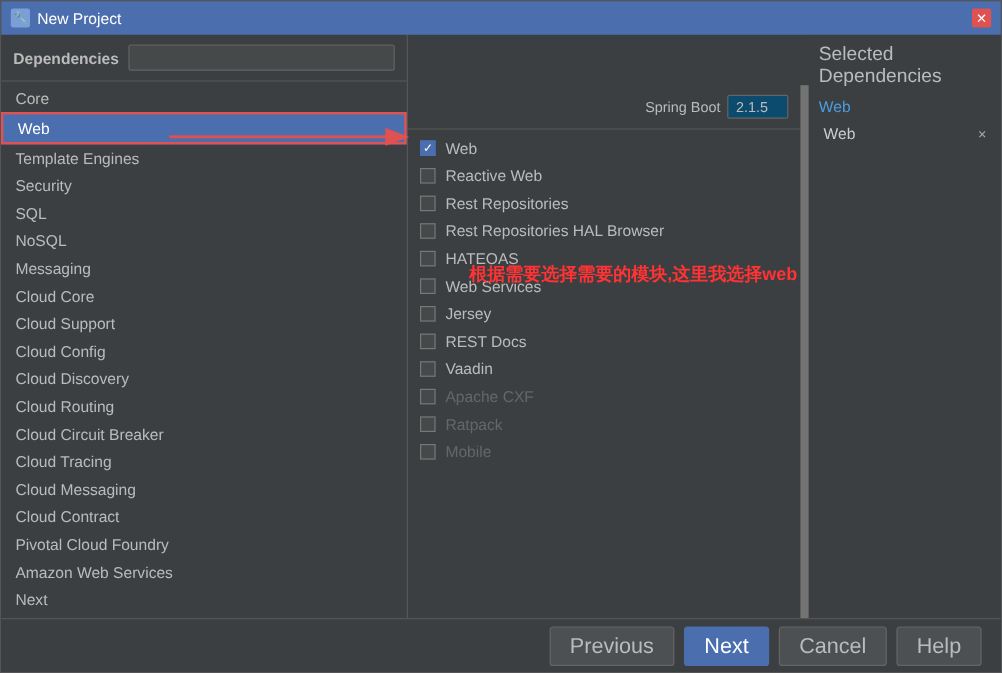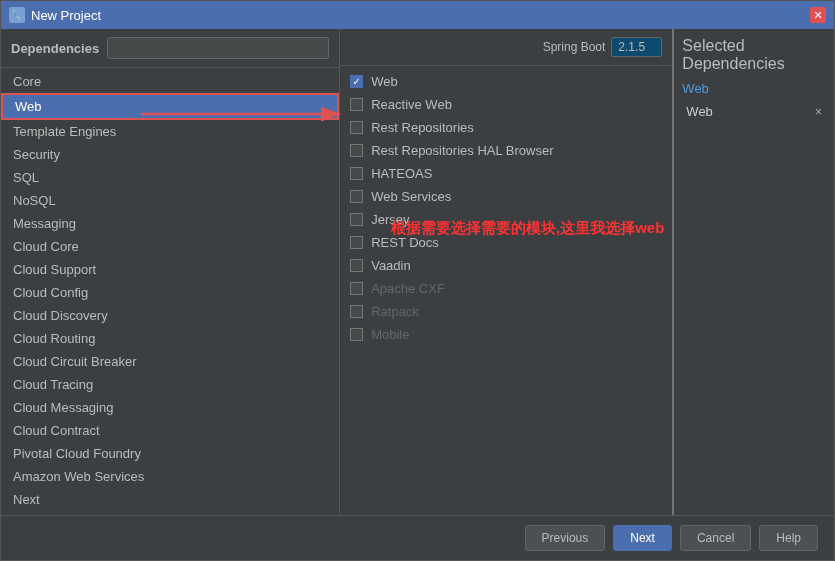--- a/index.html
+++ b/index.html
@@ -106,23 +106,24 @@
     }
     .category-item.highlighted {
       background: #4b6eaf;
       color: #ffffff;
       border: 2px solid #e05252;
     }
     
     .middle-panel {
       width: 335px;
       background: #3c3f41;
-      border-right: 2px solid #737373;
+      border-right: 7px solid #737373;
       display: flex;
       flex-direction: column;
+      margin-top: 42px;
     }
     .spring-boot-bar {
       display: flex;
       align-items: center;
       justify-content: flex-end;
       padding: 8px 10px;
       border-bottom: 1px solid #555;
       gap: 6px;
       color: #bbbbbb;
       font-size: 12px;
@@ -233,21 +234,21 @@
       align-items: center;
       justify-content: flex-end;
       padding: 0 16px;
       gap: 8px;
     }
     .btn {
       padding: 5px 16px;
       border: 1px solid #646464;
       background: #4c5052;
       color: #bbbbbb;
-      font-size: 12px;
+      font-size: 18px;
       cursor: pointer;
       border-radius: 3px;
     }
     .btn.primary {
       background: #4b6eaf;
       border-color: #4b6eaf;
       color: #ffffff;
     }
     .scrollbar::-webkit-scrollbar {
       width: 8px;

